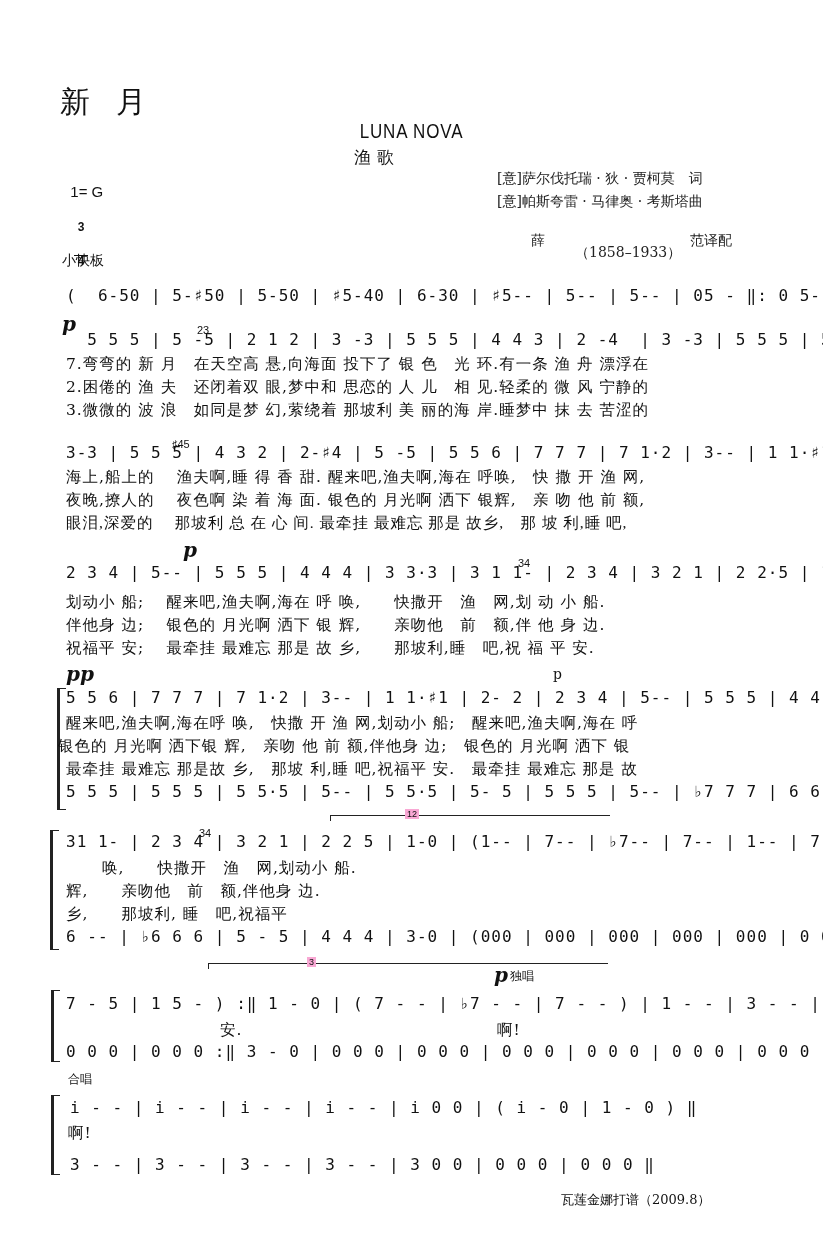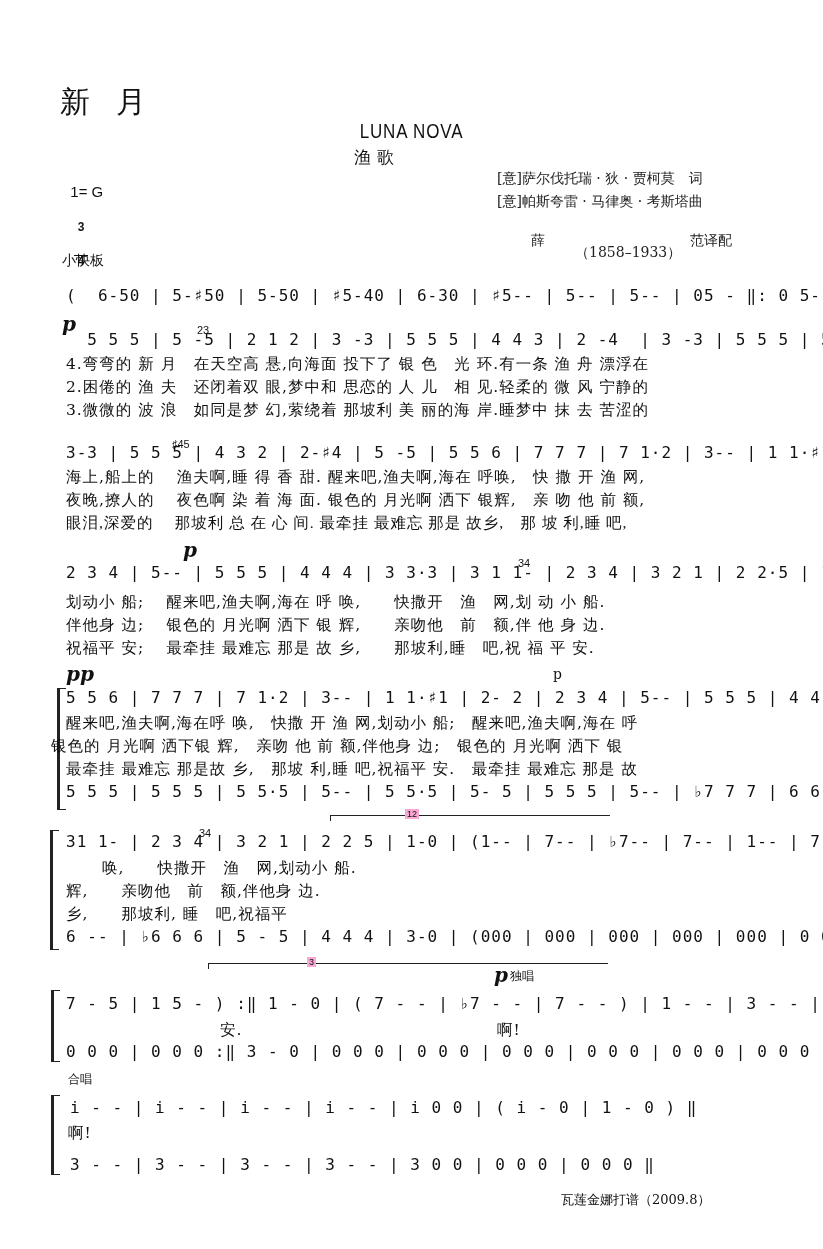--- a/index.html
+++ b/index.html
@@ -46,21 +46,21 @@
 <div class="abs serif credit" style="left:531px;top:232px;">薛</div>
 <div class="abs serif credit" style="left:690px;top:232px;">范译配</div>
 
 <div class="abs tempo">小快板</div>
 
 <div class="abs notes" style="left:66px;top:286px;">(  6-50 | 5-♯50 | 5-50 | ♯5-40 | 6-30 | ♯5-- | 5-- | 5-- | 05 - ‖: 0 5- | 05 - ) |</div>
 
 <div class="abs dyn" style="left:62px;top:312px;">p</div>
 <div class="abs small" style="left:197px;top:324px;">23</div>
 <div class="abs notes" style="left:66px;top:330px;">  5 5 5 | 5 -5 | 2 1 2 | 3 -3 | 5 5 5 | 4 4 3 | 2 -4  | 3 -3 | 5 5 5 | 5 -6 | 7 1 2 |</div>
-<div class="abs serif lyric" style="left:66px;top:354px;">4.弯弯的 新 月　在天空高 悬,向海面 投下了 银 色　光 环.有一条 渔 舟 漂浮在</div>
+<div class="abs serif lyric" style="left:66px;top:354px;">7.弯弯的 新 月　在天空高 悬,向海面 投下了 银 色　光 环.有一条 渔 舟 漂浮在</div>
 <div class="abs serif lyric" style="left:66px;top:377px;">2.困倦的 渔 夫　还闭着双 眼,梦中和 思恋的 人 儿　相 见.轻柔的 微 风 宁静的</div>
 <div class="abs serif lyric" style="left:66px;top:400px;">3.微微的 波 浪　如同是梦 幻,萦绕着 那坡利 美 丽的海 岸.睡梦中 抹 去 苦涩的</div>
 
 <div class="abs small" style="left:172px;top:438px;">♯45</div>
 <div class="abs notes" style="left:66px;top:443px;">3-3 | 5 5 5 | 4 3 2 | 2-♯4 | 5 -5 | 5 5 6 | 7 7 7 | 7 1·2 | 3-- | 1 1·♯1 | 2 - 2 |</div>
 <div class="abs serif lyric" style="left:66px;top:467px;">海上,船上的　 渔夫啊,睡 得 香 甜. 醒来吧,渔夫啊,海在 呼唤,　快 撒 开 渔 网,</div>
 <div class="abs serif lyric" style="left:66px;top:490px;">夜晚,撩人的　 夜色啊 染 着 海 面. 银色的 月光啊 洒下 银辉,　亲 吻 他 前 额,</div>
 <div class="abs serif lyric" style="left:66px;top:513px;font-family:Liberation Serif, serif;">眼泪,深爱的　 那坡利 总 在 心 间. 最牵挂 最难忘 那是 故乡,　那 坡 利,睡 吧,</div>
 
 <div class="abs dyn" style="left:183px;top:538px;">p</div>
@@ -68,21 +68,21 @@
 <div class="abs notes" style="left:66px;top:563px;">2 3 4 | 5-- | 5 5 5 | 4 4 4 | 3 3·3 | 3 1 1- | 2 3 4 | 3 2 1 | 2 2·5 | 1 - 0 ‖</div>
 <div class="abs serif lyric" style="left:66px;top:592px;">划动小 船;　 醒来吧,渔夫啊,海在 呼 唤,　　快撒开　渔　网,划 动 小 船.</div>
 <div class="abs serif lyric" style="left:66px;top:615px;">伴他身 边;　 银色的 月光啊 洒下 银 辉,　　亲吻他　前　额,伴 他 身 边.</div>
 <div class="abs serif lyric" style="left:66px;top:638px;">祝福平 安;　 最牵挂 最难忘 那是 故 乡,　　那坡利,睡　吧,祝 福 平 安.</div>
 
 <div class="brace" style="left:57px;top:688px;height:120px;"></div>
 <div class="abs dyn" style="left:66px;top:662px;">pp</div>
 <div class="abs serif" style="left:553px;top:666px;font-size:14px;">p</div>
 <div class="abs notes" style="left:66px;top:688px;">5 5 6 | 7 7 7 | 7 1·2 | 3-- | 1 1·♯1 | 2- 2 | 2 3 4 | 5-- | 5 5 5 | 4 4 4 | 3 3·3 |</div>
 <div class="abs serif lyric" style="left:66px;top:713px;">醒来吧,渔夫啊,海在呼 唤,　快撒 开 渔 网,划动小 船;　醒来吧,渔夫啊,海在 呼</div>
-<div class="abs serif lyric" style="left:51px;top:736px;">银色的 月光啊 洒下银 辉,　亲吻 他 前 额,伴他身 边;　银色的 月光啊 洒下 银</div>
+<div class="abs serif lyric" style="left:58px;top:736px;">银色的 月光啊 洒下银 辉,　亲吻 他 前 额,伴他身 边;　银色的 月光啊 洒下 银</div>
 <div class="abs serif lyric" style="left:66px;top:759px;">最牵挂 最难忘 那是故 乡,　那坡 利,睡 吧,祝福平 安.　最牵挂 最难忘 那是 故</div>
 <div class="abs notes" style="left:66px;top:782px;">5 5 5 | 5 5 5 | 5 5·5 | 5-- | 5 5·5 | 5- 5 | 5 5 5 | 5-- | ♭7 7 7 | 6 6 6 | ♯5 5·5 |</div>
 
 <div class="bracket-line" style="left:330px;top:815px;width:280px;"></div>
 <div class="bracket-tick" style="left:330px;top:815px;"></div>
 <div class="bracket-num" style="left:405px;top:809px;">12</div>
 
 <div class="brace" style="left:50px;top:830px;height:118px;"></div>
 <div class="abs small" style="left:199px;top:827px;">34</div>
 <div class="abs notes" style="left:66px;top:832px;">31 1- | 2 3 4 | 3 2 1 | 2 2 5 | 1-0 | (1-- | 7-- | ♭7-- | 7-- | 1-- | 7♯17 | ♭767 |</div>

